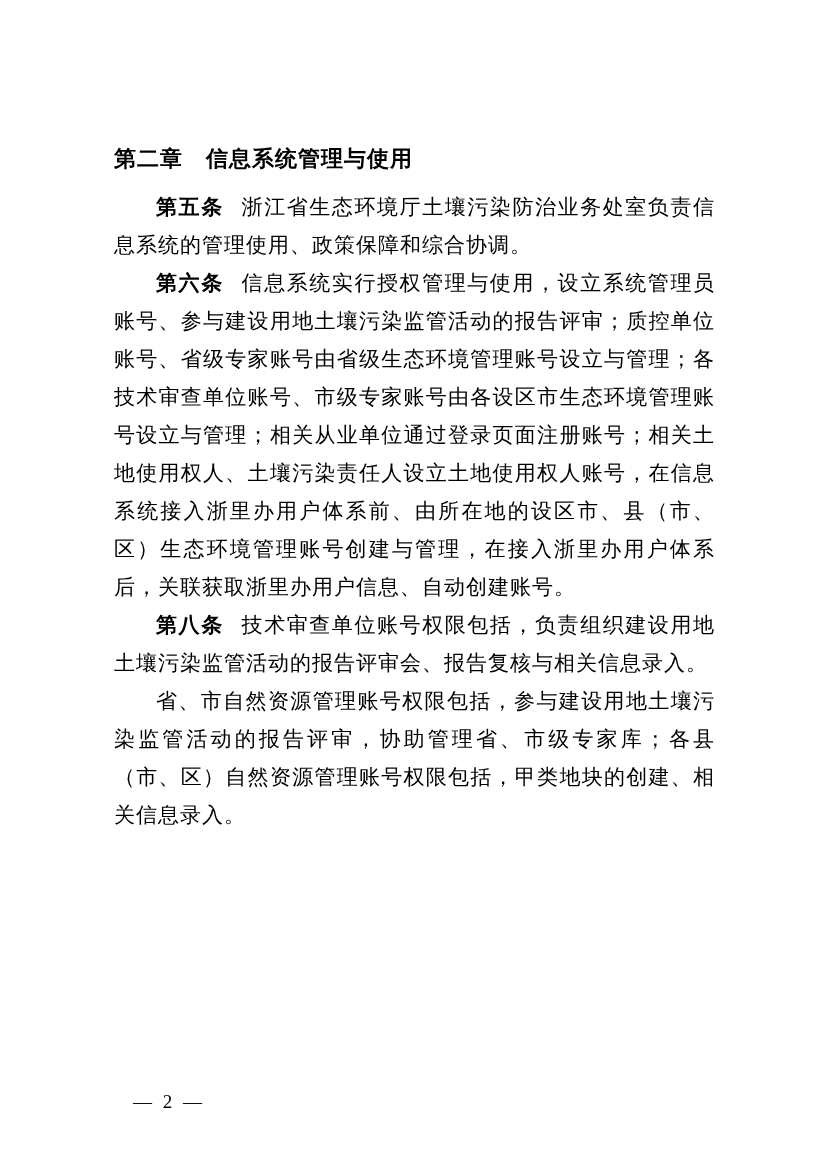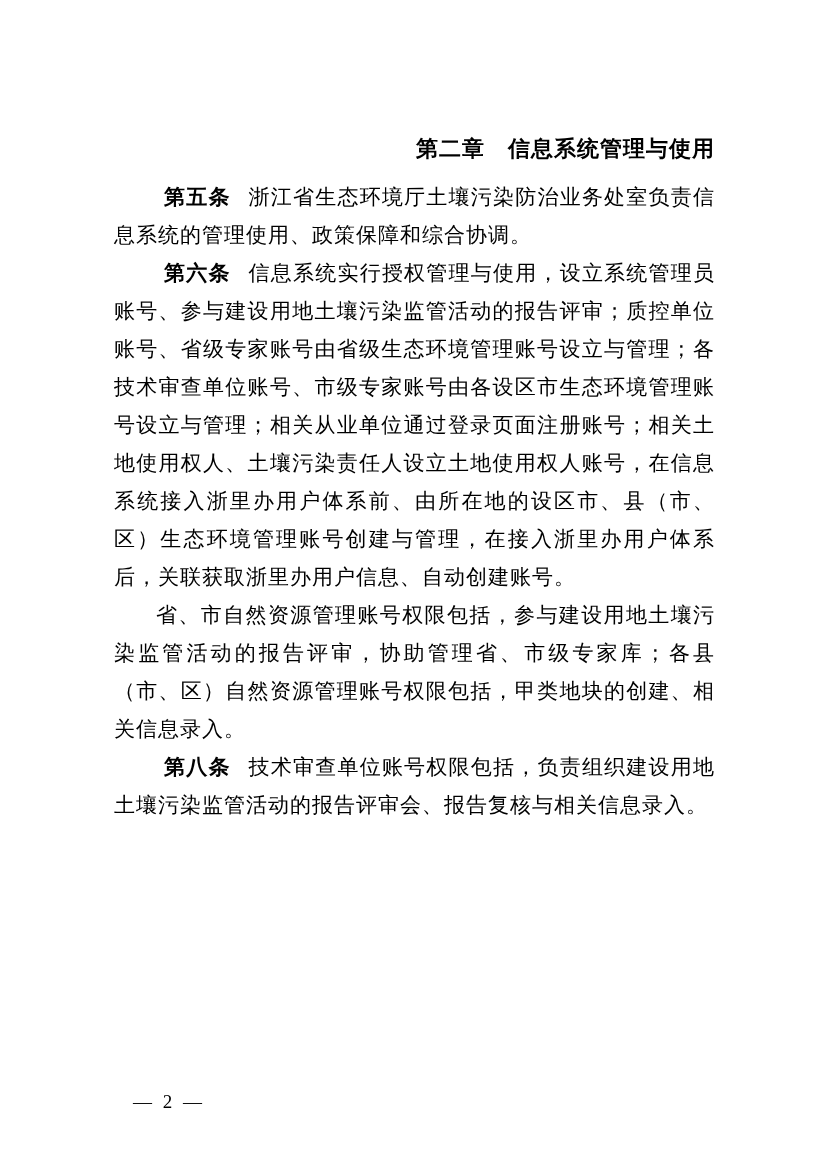--- a/index.html
+++ b/index.html
@@ -18,40 +18,39 @@
   .page {
     position: absolute;
     inset: 0;
     box-sizing: border-box;
     padding: 126px 111px 0 114px;
   }
   .chapter-title {
     font-family: "Liberation Sans", sans-serif;
     font-size: 22px;
     font-weight: bold;
-    text-align: right;
-    margin: 8px 0 14px 0;
+    text-align: left;
+    margin: 18px 0 14px 0;
     line-height: 30px;
     letter-spacing: 1px;
   }
   .para {
     font-size: 21px;
     line-height: 38px;
     margin: 0;
     text-align: justify;
     text-indent: 2em;
     letter-spacing: 1px;
   }
   .article-label {
     font-family: "Liberation Sans", sans-serif;
     font-weight: bold;
   }
   .article-label:not(:empty) {
     margin-right: 0.85em;
-    margin-left: 8px;
   }
   .page-number {
     position: absolute;
     left: 133px;
     bottom: 56px;
     font-size: 19px;
     letter-spacing: 3px;
   }
 </style>
 </head>
@@ -60,19 +59,19 @@
 <div class="page">
 
   <h1 class="chapter-title">第二章　信息系统管理与使用</h1>
 
   <p class="para"><span class="article-label">第五条</span><span>浙江省生态环境厅土壤污染防治业务处室负责信息系统的管理使用、政策保障和综合协调。</span></p>
 
   <p class="para"><span class="article-label">第六条</span><span>信息系统实行授权管理与使用，设立系统管理员账号、参与建设用地土壤污染监管活动的报告评审；质控单位账号、省级专家账号由省级生态环境管理账号设立与管理；各技术审查单位账号、市级专家账号由各设区市生态环境管理账号设立与管理；相关从业单位通过登录页面注册账号；相关土地使用权人、土壤污染责任人设立土地使用权人账号，在信息系统接入浙里办用户体系前、由所在地的设区市、县（市、区）生态环境管理账号创建与管理，在接入浙里办用户体系后，关联获取浙里办用户信息、自动创建账号。</span></p>
 
 
 
+  <p class="para"><span class="article-label">第八条</span><span>技术审查单位账号权限包括，负责组织建设用地土壤污染监管活动的报告评审会、报告复核与相关信息录入。</span></p>
+
   <p class="para"><span class="article-label"></span><span>省、市自然资源管理账号权限包括，参与建设用地土壤污染监管活动的报告评审，协助管理省、市级专家库；各县（市、区）自然资源管理账号权限包括，甲类地块的创建、相关信息录入。</span></p>
-
-  <p class="para"><span class="article-label">第八条</span><span>技术审查单位账号权限包括，负责组织建设用地土壤污染监管活动的报告评审会、报告复核与相关信息录入。</span></p>
 
   <div class="page-number">— 2 —</div>
 
 </div>
 
 </body></html>

